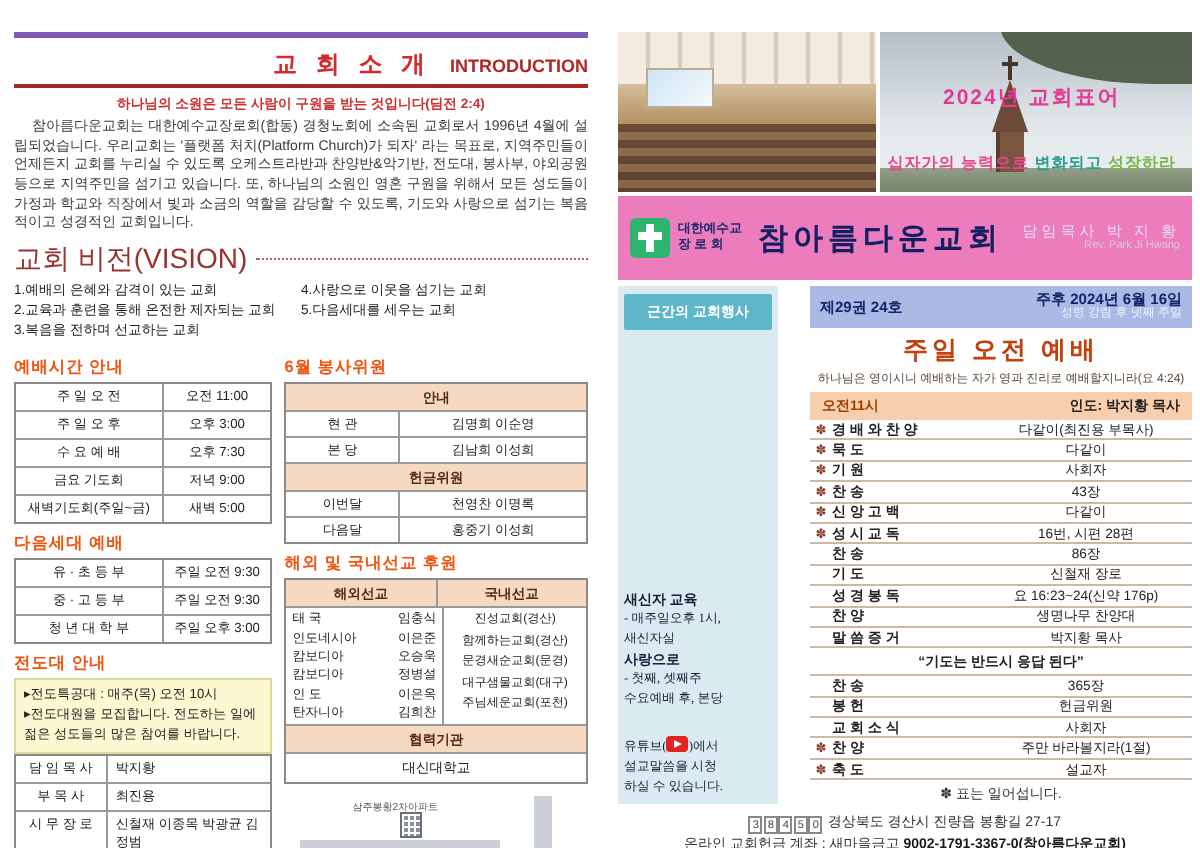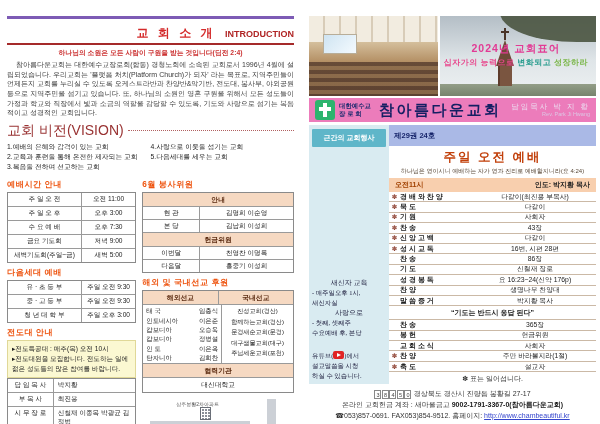--- a/index.html
+++ b/index.html
@@ -75,43 +75,43 @@
   .photo-sky { flex:1; position:relative; overflow:hidden; background:linear-gradient(180deg,#b4bec6 0%,#dfe5e8 55%,#eef1f2 100%); }
   .foliage { position:absolute; right:-14px; top:-16px; width:110px; height:42px; background:#4a5440; border-radius:0 0 0 70%; opacity:0.9; }
   .treeline { position:absolute; bottom:0; left:0; right:0; height:12px; background:linear-gradient(180deg,#7e8a6e,#59684c); opacity:0.8; }
   .steeple { position:absolute; left:56px; bottom:10px; width:18px; height:46px; }
   .steeple .spire { width:0; height:0; margin:0 auto; border-left:9px solid transparent; border-right:9px solid transparent; border-bottom:26px solid #6e4a38; }
   .steeple .tower { width:14px; height:20px; margin:0 auto; background:#7a5540; border-left:2px solid #5e3c2c; }
   .steeple .crossx { position:absolute; left:8px; top:-12px; width:2px; height:12px; background:#4a3428; }
   .steeple .crossx::after { content:""; position:absolute; left:-3px; top:2.5px; width:8px; height:2px; background:#4a3428; }
   .overlay-txt { position:absolute; right:8px; top:26px; text-align:center; }
   .ov1 { color:#e23a94; font-weight:bold; font-size:10.5px; letter-spacing:1px; }
-  .ov2 { font-size:8px; font-weight:bold; margin-top:1px; letter-spacing:0.5px; }
+  .ov2 { font-size:8px; font-weight:bold; margin-top:20px; letter-spacing:0.5px; }
   .slog1 { color:#e8468c; } .slog2 { color:#2a9d8f; } .slog3 { color:#7ab648; }
 
-  .banner { display:flex; align-items:center; height:24px; background:#ec7cbb; margin-top:2px; padding:0 6px; }
+  .banner { display:flex; align-items:center; height:42px; background:#ec7cbb; margin-top:2px; padding:0 6px; }
   .logo { width:20px; height:20px; background:#2db46e; border-radius:3px; position:relative; flex:none; }
   .logo .lv { position:absolute; left:8px; top:3px; width:4px; height:14px; background:#fff; }
   .logo .lh { position:absolute; left:4px; top:7px; width:12px; height:3.5px; background:#fff; }
   .denom { margin-left:4px; color:#1a2a6e; font-weight:bold; font-size:6.4px; line-height:1.25; flex:none; }
   .church-name { color:#141f63; font-weight:bold; font-size:15px; letter-spacing:2.5px; margin-left:8px; flex:1; }
   .pastor-block { text-align:right; line-height:1.3; }
   .pastor-kr { color:#ecdcf0; font-size:7.5px; letter-spacing:2px; }
   .pastor-en { color:#ddc6e4; font-size:5.5px; }
 
   .content { display:flex; margin-top:3px; }
   .sidebar { width:80px; background:#d9ebf1; padding:4px 3px; flex:none; display:flex; flex-direction:column; }
   .sb-head { background:#5fb6c9; color:#fff; font-weight:bold; font-size:7px; text-align:center; padding:4px 0; border-radius:1px; }
   .sb-notes { margin-top:auto; font-family:"Liberation Serif", serif; color:#1a1a3a; font-size:6.4px; line-height:1.5; }
-  .sb-note-title { font-weight:normal; text-align:center; font-size:7px; }
+  .sb-note-title { font-weight:bold; font-size:7px; }
   .sb-yt { margin-top:14px; }
   .yt-icon { display:inline-block; width:11px; height:8px; background:#e02424; border-radius:2px; position:relative; vertical-align:-1px; }
   .yt-icon::after { content:""; position:absolute; left:4px; top:2px; border-left:4px solid #fff; border-top:2px solid transparent; border-bottom:2px solid transparent; }
 
-  .main { flex:1; margin-left:0; }
+  .main { flex:1; margin-left:16px; }
   .issue-bar { display:flex; justify-content:space-between; align-items:center; background:#aab9e6; padding:2px 5px; height:21px; }
   .issue-vol { color:#16246a; font-weight:bold; font-size:7.5px; }
   .issue-date { text-align:right; line-height:1.2; }
   .issue-date .d1 { color:#16246a; font-weight:bold; font-size:7.5px; }
   .issue-date .d2 { color:#eef2fb; font-size:6px; }
   .svc-title { text-align:center; color:#c2410c; font-weight:bold; font-size:12.5px; letter-spacing:2px; margin:3px 0 1px; }
   .svc-verse { text-align:center; color:#5a4a3a; font-size:6px; margin-bottom:2px; }
   .time-row { display:flex; justify-content:space-between; background:#f8cfae; padding:2px 6px; font-size:7px; }
   .time-l { color:#a04000; font-weight:bold; }
   .time-r { color:#222; font-weight:bold; }
@@ -378,20 +378,24 @@
           <span>유튜브(</span><span class="yt-icon"></span><span>)에서</span>
           <div>설교말씀을 시청</div>
           <div>하실 수 있습니다.</div>
         </div>
       </div>
     </div>
 
     <div class="main">
       <div class="issue-bar">
         <div class="issue-vol">제29권 24호</div>
+        <div class="issue-date">
+          <div class="d1">주후 2024년 6월 16일</div>
+          <div class="d2">성령 강림 후 넷째 주일</div>
+        </div>
       </div>
 
       <div class="svc-title">주일 오전 예배</div>
       <div class="svc-verse">하나님은 영이시니 예배하는 자가 영과 진리로 예배할지니라(요 4:24)</div>
       <div class="time-row">
         <span class="time-l">오전11시</span>
         <span class="time-r">인도: 박지황 목사</span>
       </div>
 
       <div class="worship">

